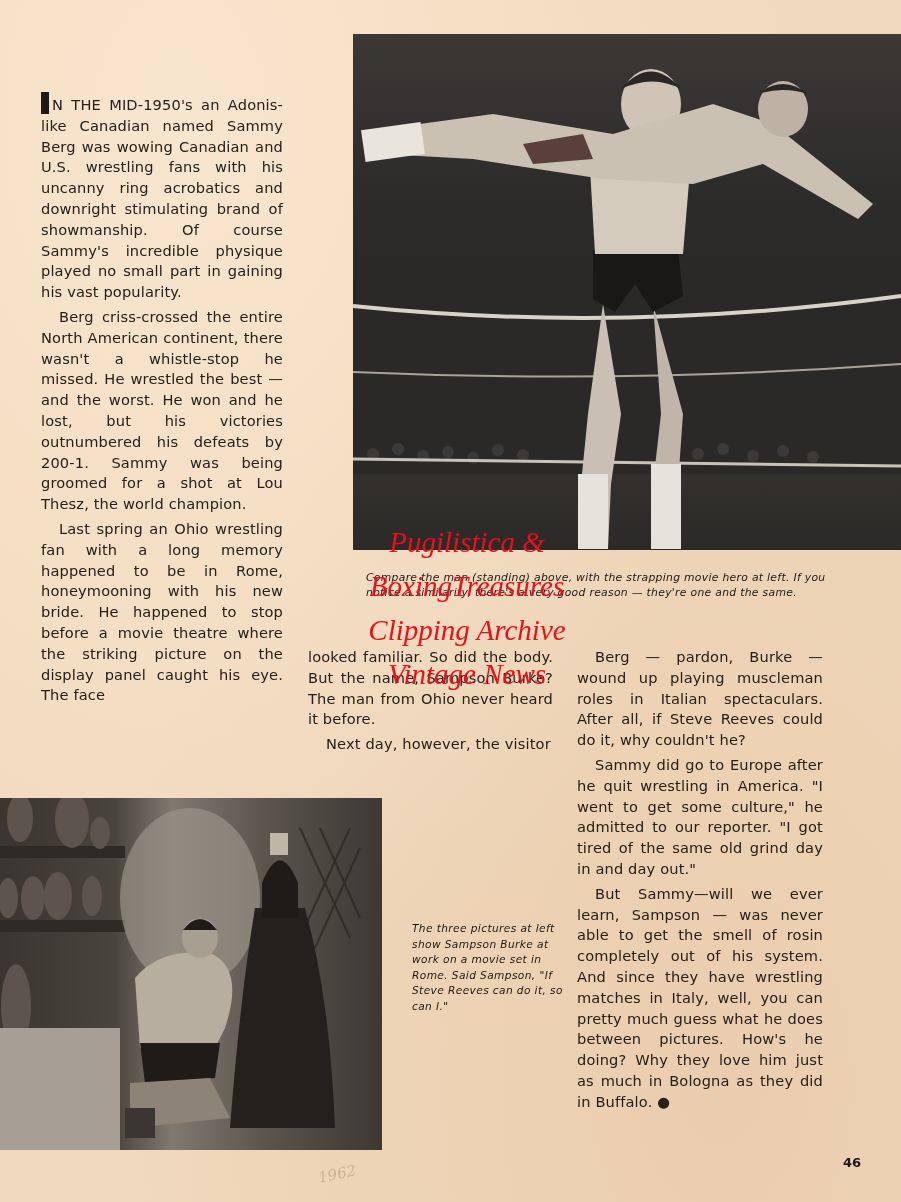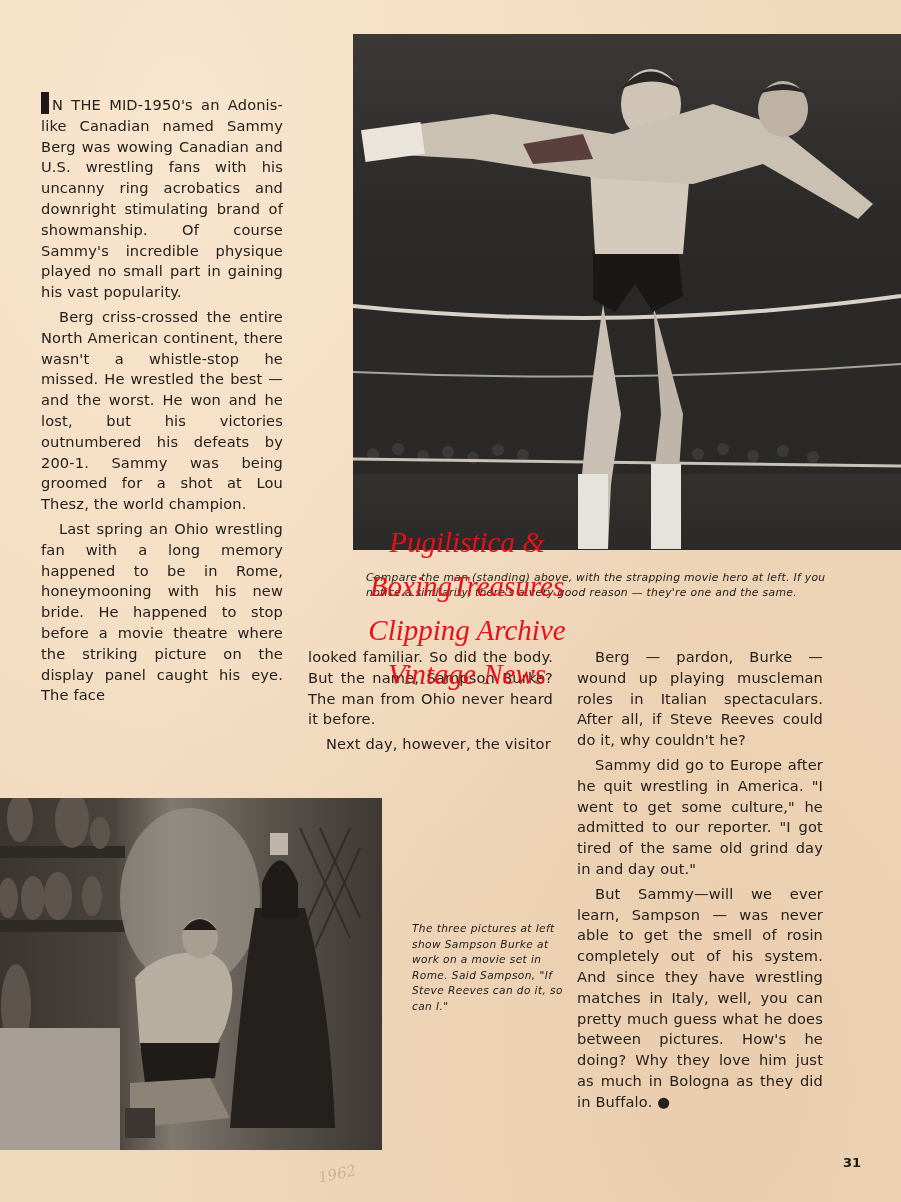--- a/index.html
+++ b/index.html
@@ -175,21 +175,21 @@
 </div>
 
 <div id="col3" class="col">
   <p>Berg — pardon, Burke — wound up playing muscleman roles in Italian spectaculars. After all, if Steve Reeves could do it, why couldn't he?</p>
   <p>Sammy did go to Europe after he quit wrestling in America. "I went to get some culture," he admitted to our reporter. "I got tired of the same old grind day in and day out."</p>
   <p>But Sammy—will we ever learn, Sampson — was never able to get the smell of rosin completely out of his system. And since they have wrestling matches in Italy, well, you can pretty much guess what he does between pictures. How's he doing? Why they love him just as much in Bologna as they did in Buffalo. ●</p>
 </div>
 
 <div class="caption-side">The three pictures at left show Sampson Burke at work on a movie set in Rome. Said Sampson, "If Steve Reeves can do it, so can I."</div>
 
-<div class="page-number">31</div>
+<div class="page-number">46</div>
 <div class="handwritten">1962</div>
 
 <div class="watermark">
   <div>Pugilistica &amp;</div>
   <div>BoxingTreasures</div>
   <div>Clipping Archive</div>
   <div>Vintage News</div>
 </div>
 
 </body></html>

